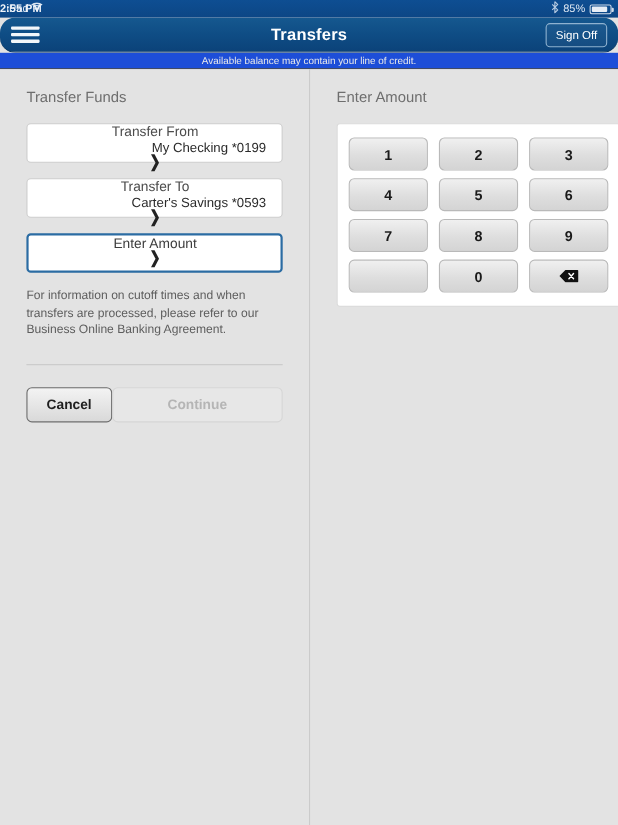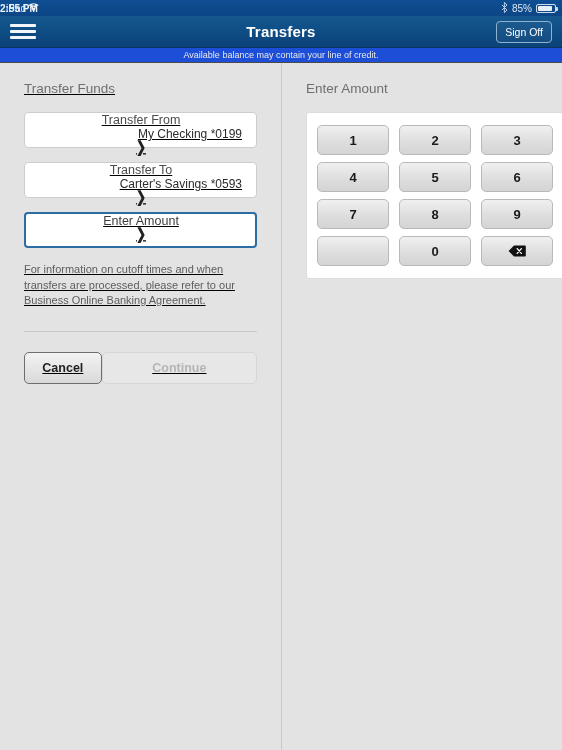--- a/index.html
+++ b/index.html
@@ -37,20 +37,21 @@
   .batt i{position:absolute;left:1px;top:1px;bottom:1px;width:85%;background:#e8eef6;display:block;border-radius:1px;}
 
   
   .navbar{
     height:32px; width:100%;
     background:linear-gradient(to bottom,#15588f 0%,#0f4d85 48%,#0b4279 100%);
     border-bottom:1px solid #08365f;
     display:flex; align-items:center;
     position:relative;
     padding:0 10px;
+    border-radius:14px;
   }
   .hamburger{
     width:26px;height:20px; display:flex; flex-direction:column; justify-content:center; gap:3px;
     cursor:pointer;
   }
   .hamburger span{display:block;height:3px;background:#f2f6fa;border-radius:1px;}
   .nav-title{
     position:absolute; left:0; right:0; text-align:center;
     color:#ffffff; font-size:15px; font-weight:bold;
     letter-spacing:0.2px;
@@ -82,21 +83,20 @@
   .content{
     display:flex;
     height:calc(750px - 16px - 32px - 15px);
     background:#e2e2e2;
   }
   .pane-left{
     width:282px;
     border-right:1px solid #c8c8c8;
     padding:18px 24px 0 24px;
     background:#e3e3e3;
-    text-decoration:underline;
   }
   .pane-right{
     flex:1;
     padding:18px 0 0 24px;
     background:#e3e3e3;
   }
 
   .pane-title{
     font-size:13.5px;
     color:#6e6e6e;

